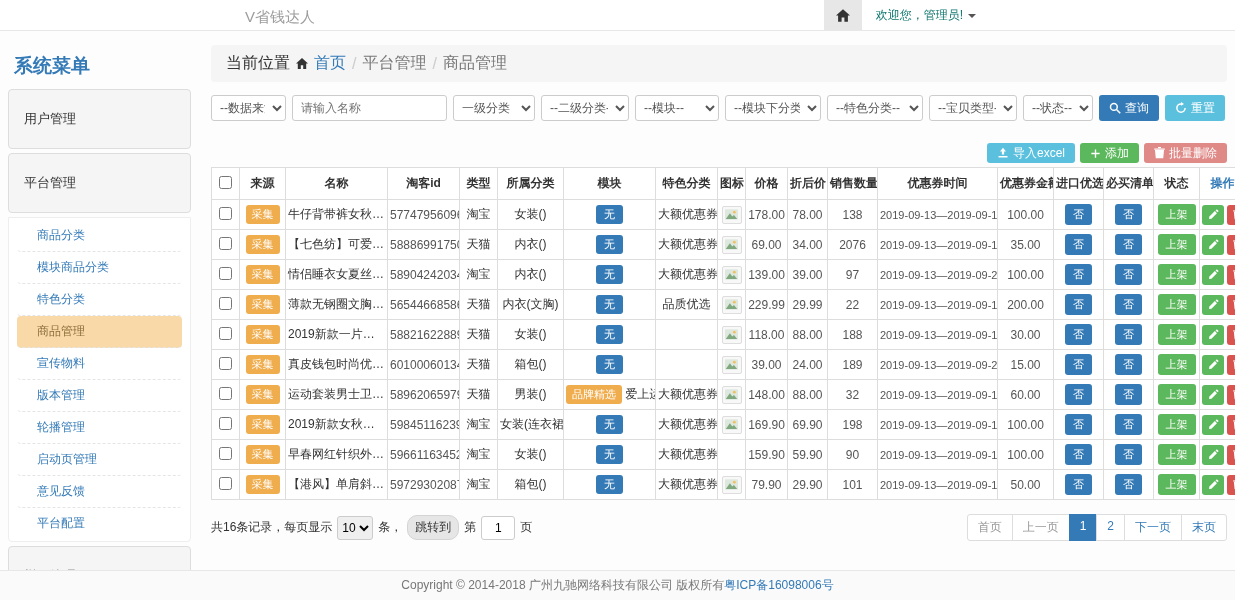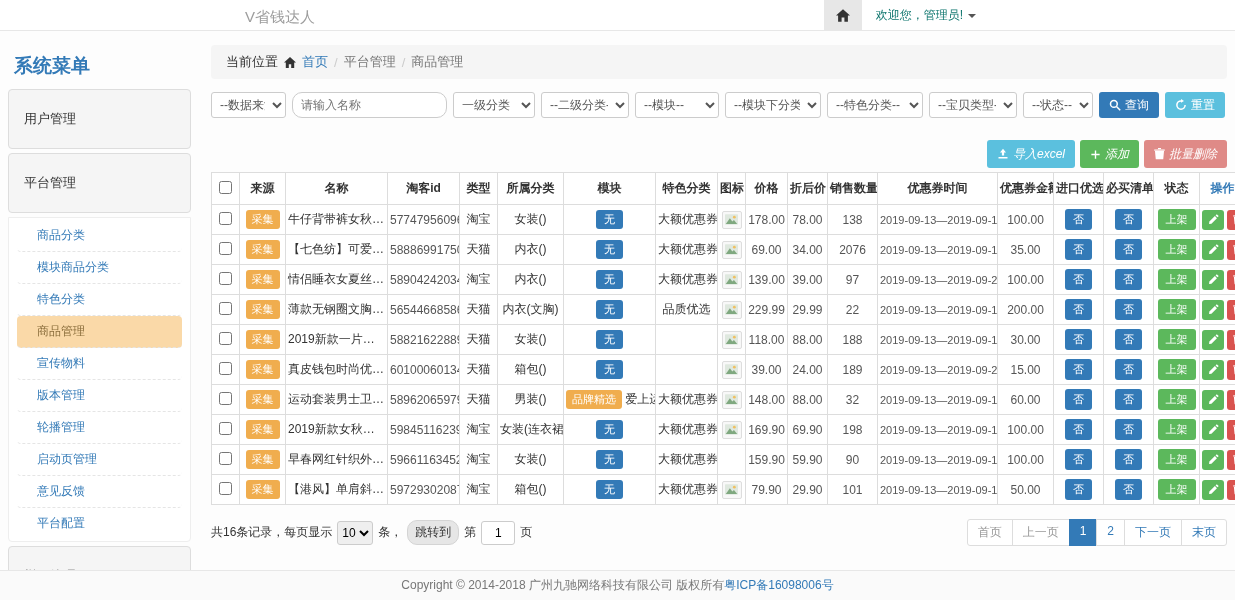--- a/index.html
+++ b/index.html
@@ -20,38 +20,38 @@
   .sidebar { width:183px; margin:14px 0 0 8px; flex:none; }
   .sidebar-title { color:#337ab7; font-size:19px; font-weight:bold; padding:8px 6px 10px 6px; }
   .menu-section { background:#f5f5f5; border:1px solid #ddd; border-radius:4px; padding:20px 15px; font-size:13px; color:#333; margin-bottom:4px; cursor:pointer; }
   .menu-sub { background:#fff; border:1px solid #eee; border-radius:0 0 4px 4px; margin-bottom:4px; padding:2px 8px; }
   .menu-sub a { display:block; font-size:12px; color:#337ab7; text-decoration:none; padding:7px 0 7px 20px; border-bottom:1px dashed #e5e5e5; border-radius:4px; cursor:pointer; }
   .menu-sub a:last-child { border-bottom:none; }
   .menu-sub a.active { background:#fad9a8; color:#8a6d3b; }
 
   
   .main { flex:1; margin:14px 8px 0 20px; min-width:0; }
-  .breadcrumb { background:#f5f5f5; border-radius:4px; padding:8px 15px; font-size:13px; color:#333; display:flex; align-items:center; gap:6px; }
+  .breadcrumb { background:#f5f5f5; border-radius:4px; padding:8px 15px; font-size:16px; color:#333; display:flex; align-items:center; gap:6px; }
   .breadcrumb .sep { color:#ccc; }
   .breadcrumb a { color:#337ab7; text-decoration:none; cursor:pointer; }
   .breadcrumb .muted { color:#777; }
 
   
   .filters { margin-top:13px; display:flex; align-items:center; gap:6px; flex-wrap:nowrap; }
   .filters select { height:26px; border:1px solid #ccc; border-radius:3px; font-size:12px; color:#555; background:#fff; padding:0 4px; }
-  .filters input[type=text] { height:26px; width:155px; border:1px solid #ccc; border-radius:10px; font-size:12px; padding:0 8px; color:#555; }
+  .filters input[type=text] { height:26px; width:155px; border:1px solid #ccc; border-radius:3px; font-size:12px; padding:0 8px; color:#555; }
   .btn { display:inline-flex; align-items:center; gap:4px; border:none; border-radius:3px; color:#fff; font-size:12px; padding:0 10px; height:26px; cursor:pointer; font-family:inherit; }
   .btn-primary { background:#337ab7; }
   .btn-info { background:#5bc0de; }
   .btn-success { background:#5cb85c; }
   .btn-danger-soft { background:#df8a87; }
 
   
   .toolbar { margin-top:22px; margin-bottom:4px; display:flex; justify-content:flex-end; gap:5px; }
-  .toolbar .btn { height:28px;font-style:italic; }
+  .toolbar .btn { height:20px; }
 
   
   table { width:100%; border-collapse:collapse; table-layout:fixed; font-size:12px; margin-top:2px; background:#fff; }
   th,td { border:1px solid #ddd; padding:4px 2px; text-align:center; white-space:nowrap; overflow:hidden; vertical-align:middle; }
   th { font-weight:bold; padding:7px 2px; background:#fff; }
   th.op-col { color:#337ab7; }
   td.name-cell { text-overflow:ellipsis; }
   td.time-cell { font-size:11px; color:#555; }
   td.num { color:#555; }
   .badge { display:inline-block; border-radius:3px; color:#fff; padding:2px 6px; font-size:11px; }

